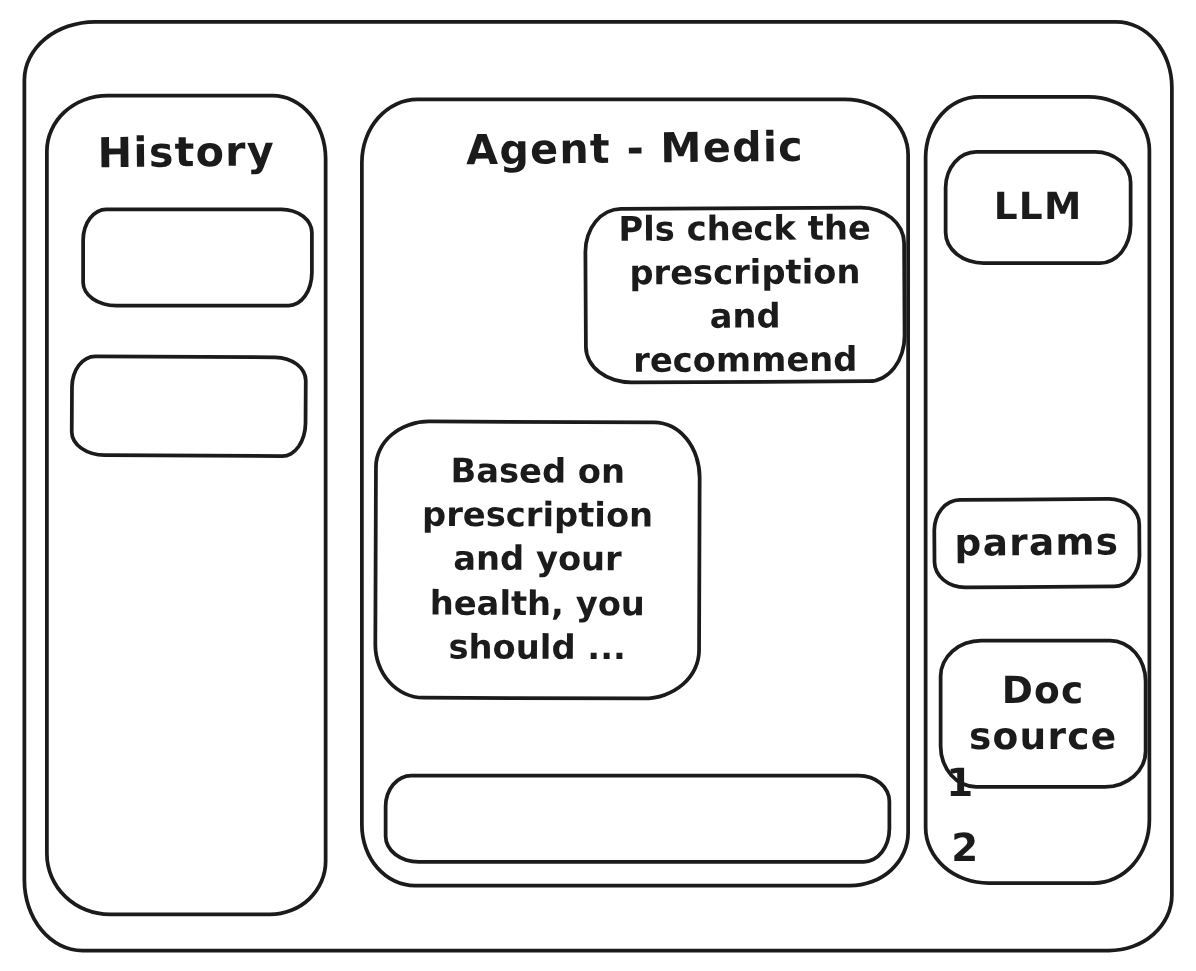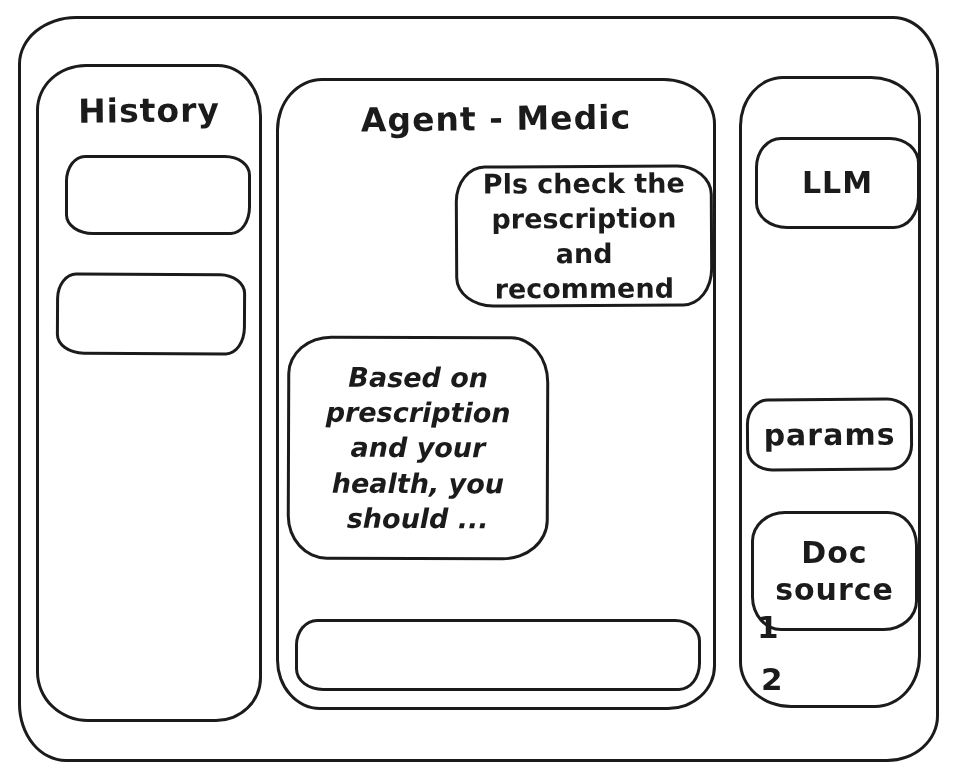--- a/index.html
+++ b/index.html
@@ -23,26 +23,26 @@
     border: 3px solid #1b1b1b;
   }
   
   .frame {
     left: 18px; top: 16px;
     width: 921px; height: 746px;
     border-radius: 58px 46px 52px 48px / 48px 54px 46px 58px;
   }
   
   .panel-left {
-    left: 36px; top: 64px;
+    left: 36px; top: 75px;
     width: 226px; height: 658px;
     border-radius: 50px 44px 46px 52px / 46px 52px 44px 50px;
   }
   .panel-center {
-    left: 276px; top: 78px;
+    left: 288px; top: 78px;
     width: 440px; height: 632px;
     border-radius: 46px 52px 48px 44px / 52px 46px 44px 50px;
   }
   .panel-right {
     left: 739px; top: 76px;
     width: 182px; height: 632px;
     border-radius: 44px 50px 46px 52px / 50px 44px 52px 46px;
   }
   .panel-title {
     position: absolute;
@@ -78,21 +78,20 @@
     left: 176px; top: 84px;
     width: 258px; height: 142px;
     border-radius: 30px 36px 30px 38px / 36px 30px 38px 30px;
     transform: rotate(-0.3deg);
   }
   .bubble.agent {
     left: 8px; top: 255px;
     width: 262px; height: 224px;
     border-radius: 44px 38px 46px 40px / 38px 46px 40px 44px;
     transform: rotate(0.2deg);
-    font-style: italic;
   }
   
   .chat-input {
     left: 16px; top: 538px;
     width: 406px; height: 72px;
     border-radius: 22px 26px 22px 28px / 26px 22px 28px 22px;
     font-family: "DejaVu Sans", sans-serif;
     font-size: 26px;
     color: #1b1b1b;
     padding: 0 20px;
@@ -104,21 +103,21 @@
     align-items: center;
     justify-content: center;
     text-align: center;
     font-size: 30px;
     font-weight: 700;
     line-height: 1.25;
     letter-spacing: 1px;
     cursor: pointer;
     padding: 4px 10px;
   }
-  .tool-btn.llm    { left: 13px; top: 41px;  width: 165px; height: 92px;  border-radius: 26px 30px 26px 32px / 30px 26px 32px 26px; margin-top: 17px; }
+  .tool-btn.llm    { left: 13px; top: 41px;  width: 151px; height: 92px;  border-radius: 26px 30px 26px 32px / 30px 26px 32px 26px; }
   .tool-btn.ocr    { left: 13px; top: 152px; width: 164px; height: 92px;  border-radius: 28px 24px 30px 26px / 24px 30px 26px 28px; }
   .tool-btn.params { left: 4px;  top: 319px; width: 167px; height: 73px;  border-radius: 22px 26px 22px 26px / 26px 22px 26px 22px; transform: rotate(-0.4deg); }
   .tool-btn.doc    { left: 9px;  top: 432px; width: 167px; height: 120px; border-radius: 34px 30px 34px 30px / 30px 34px 30px 34px; text-align: center; }
   .doc-num {
     position: absolute;
     font-size: 31px;
     font-weight: 700;
     cursor: pointer;
   }
   .doc-num.n1 { left: 15px; top: 530px; }

